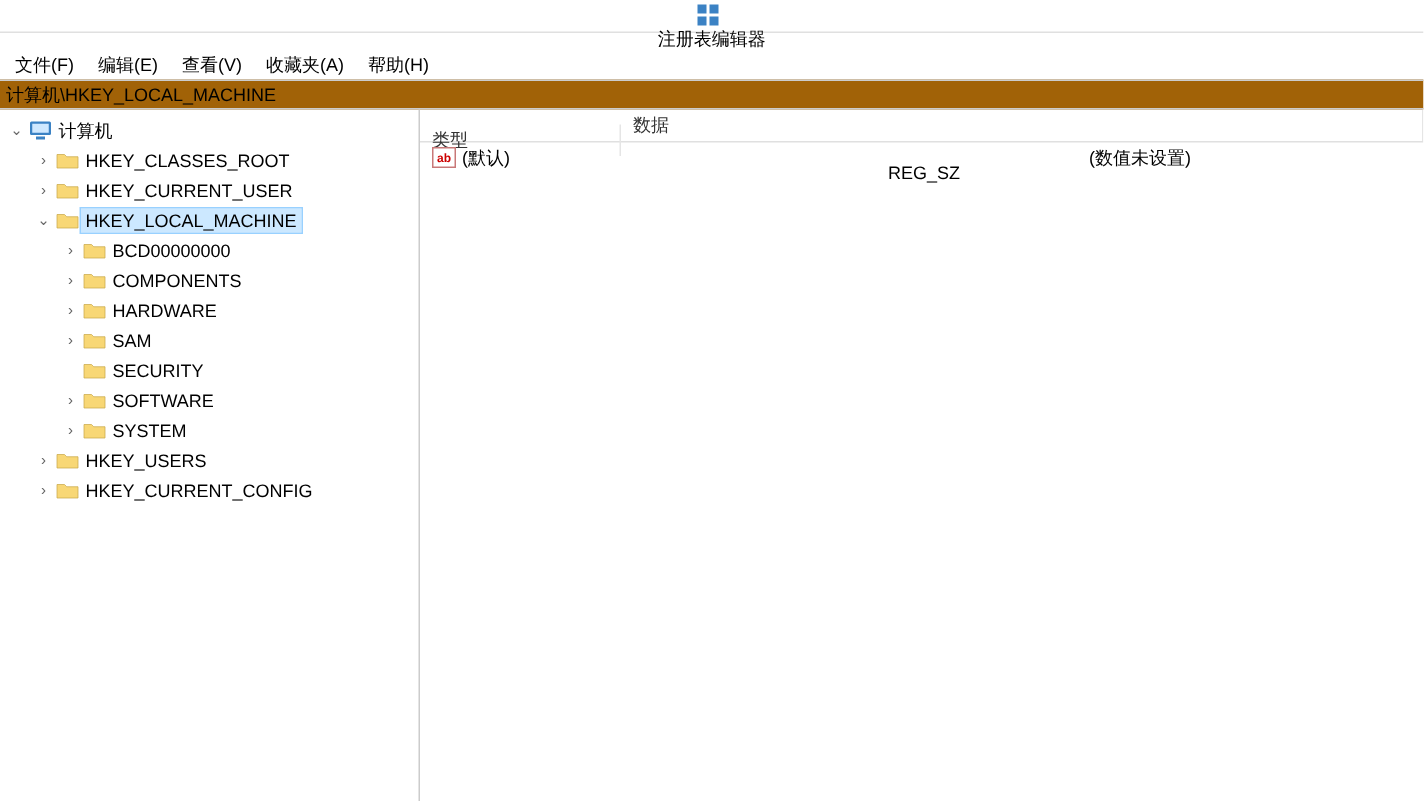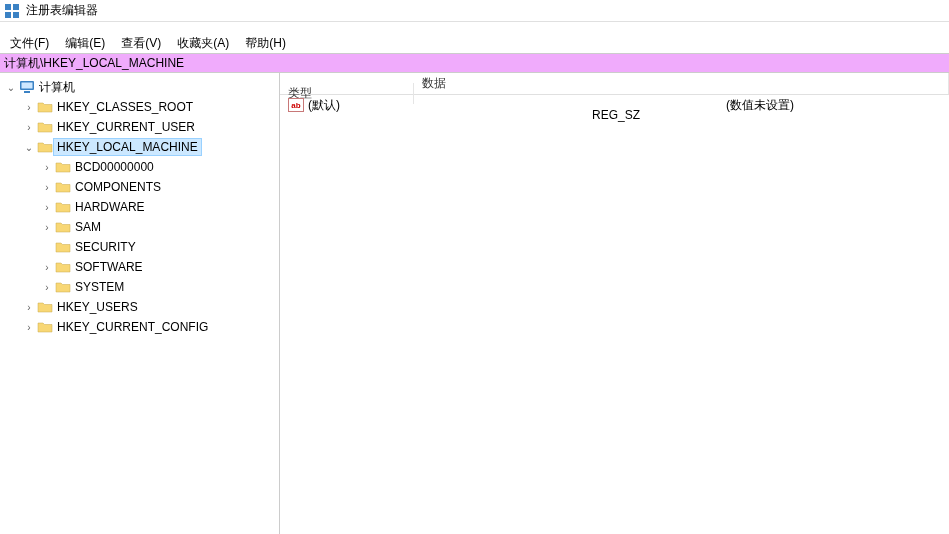--- a/index.html
+++ b/index.html
@@ -9,20 +9,21 @@
       background: #fff;
       color: #000;
       overflow: hidden;
     }
     .titlebar {
       display: flex;
       align-items: center;
       height: 22px;
       padding: 2px 4px;
       border-bottom: 1px solid #e0e0e0;
+      flex-direction: column;
     }
     .titlebar-icon {
       width: 16px;
       height: 16px;
       margin-right: 6px;
       display: inline-flex;
       align-items: center;
       justify-content: center;
     }
     .menubar {
@@ -37,21 +38,21 @@
       padding: 2px 6px;
       cursor: default;
     }
     .addressbar {
       height: 20px;
       border-top: 1px solid #ccc;
       border-bottom: 1px solid #ccc;
       padding: 1px 4px;
       display: flex;
       align-items: center;
-      background: #f0abfc;
+      background: #a16207;
     }
     .content {
       display: flex;
       height: calc(534px - 22px - 20px - 20px);
     }
     .tree-pane {
       width: 280px;
       border-right: 1px solid #ccc;
       overflow: auto;
       padding: 4px 0;

